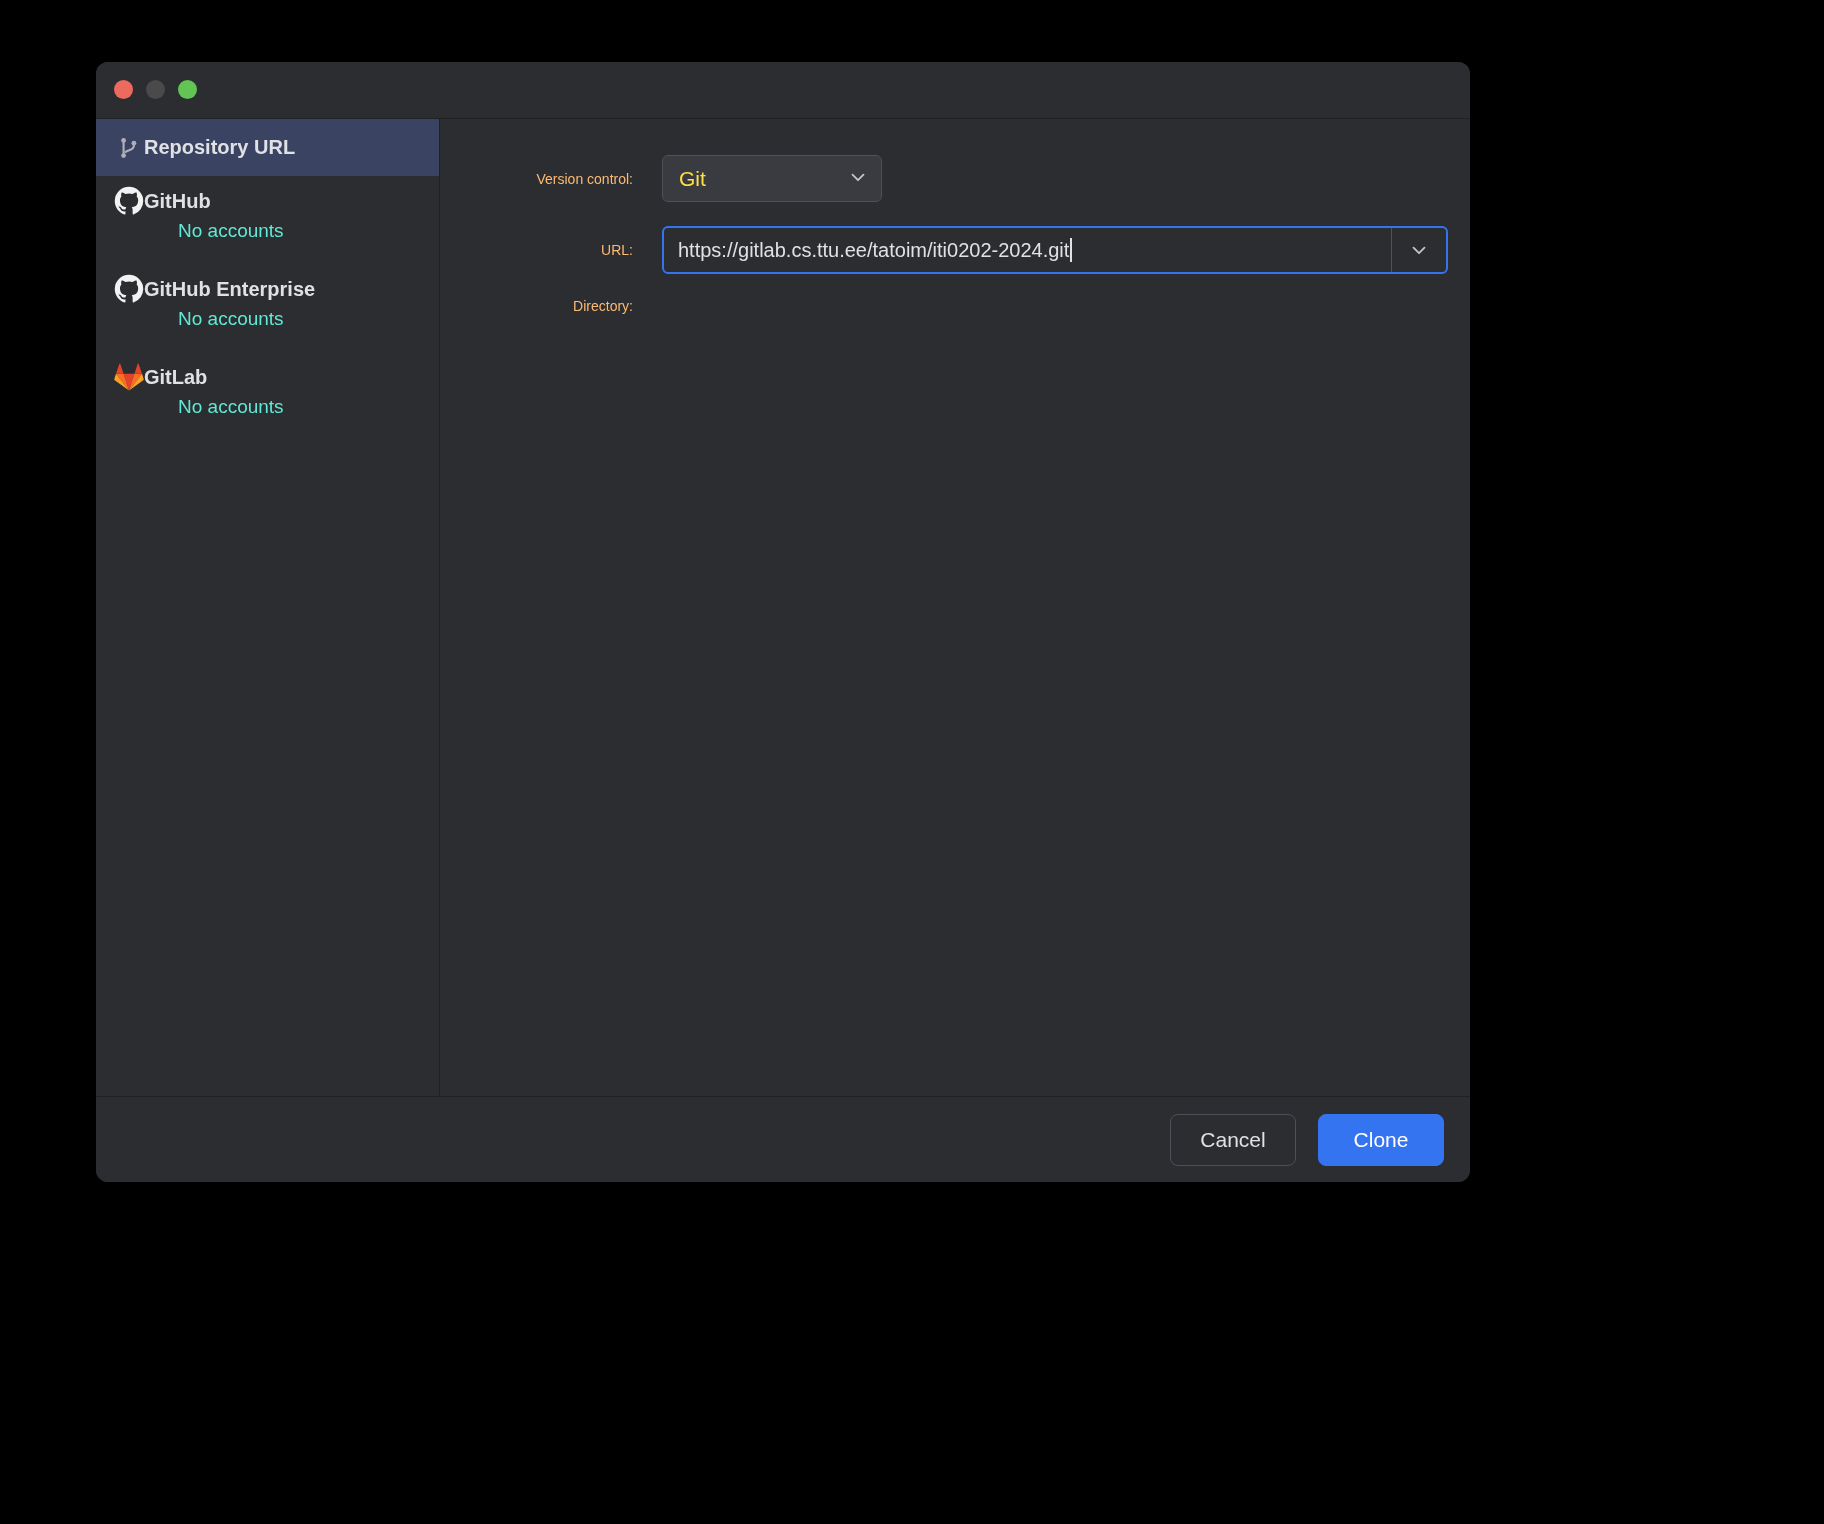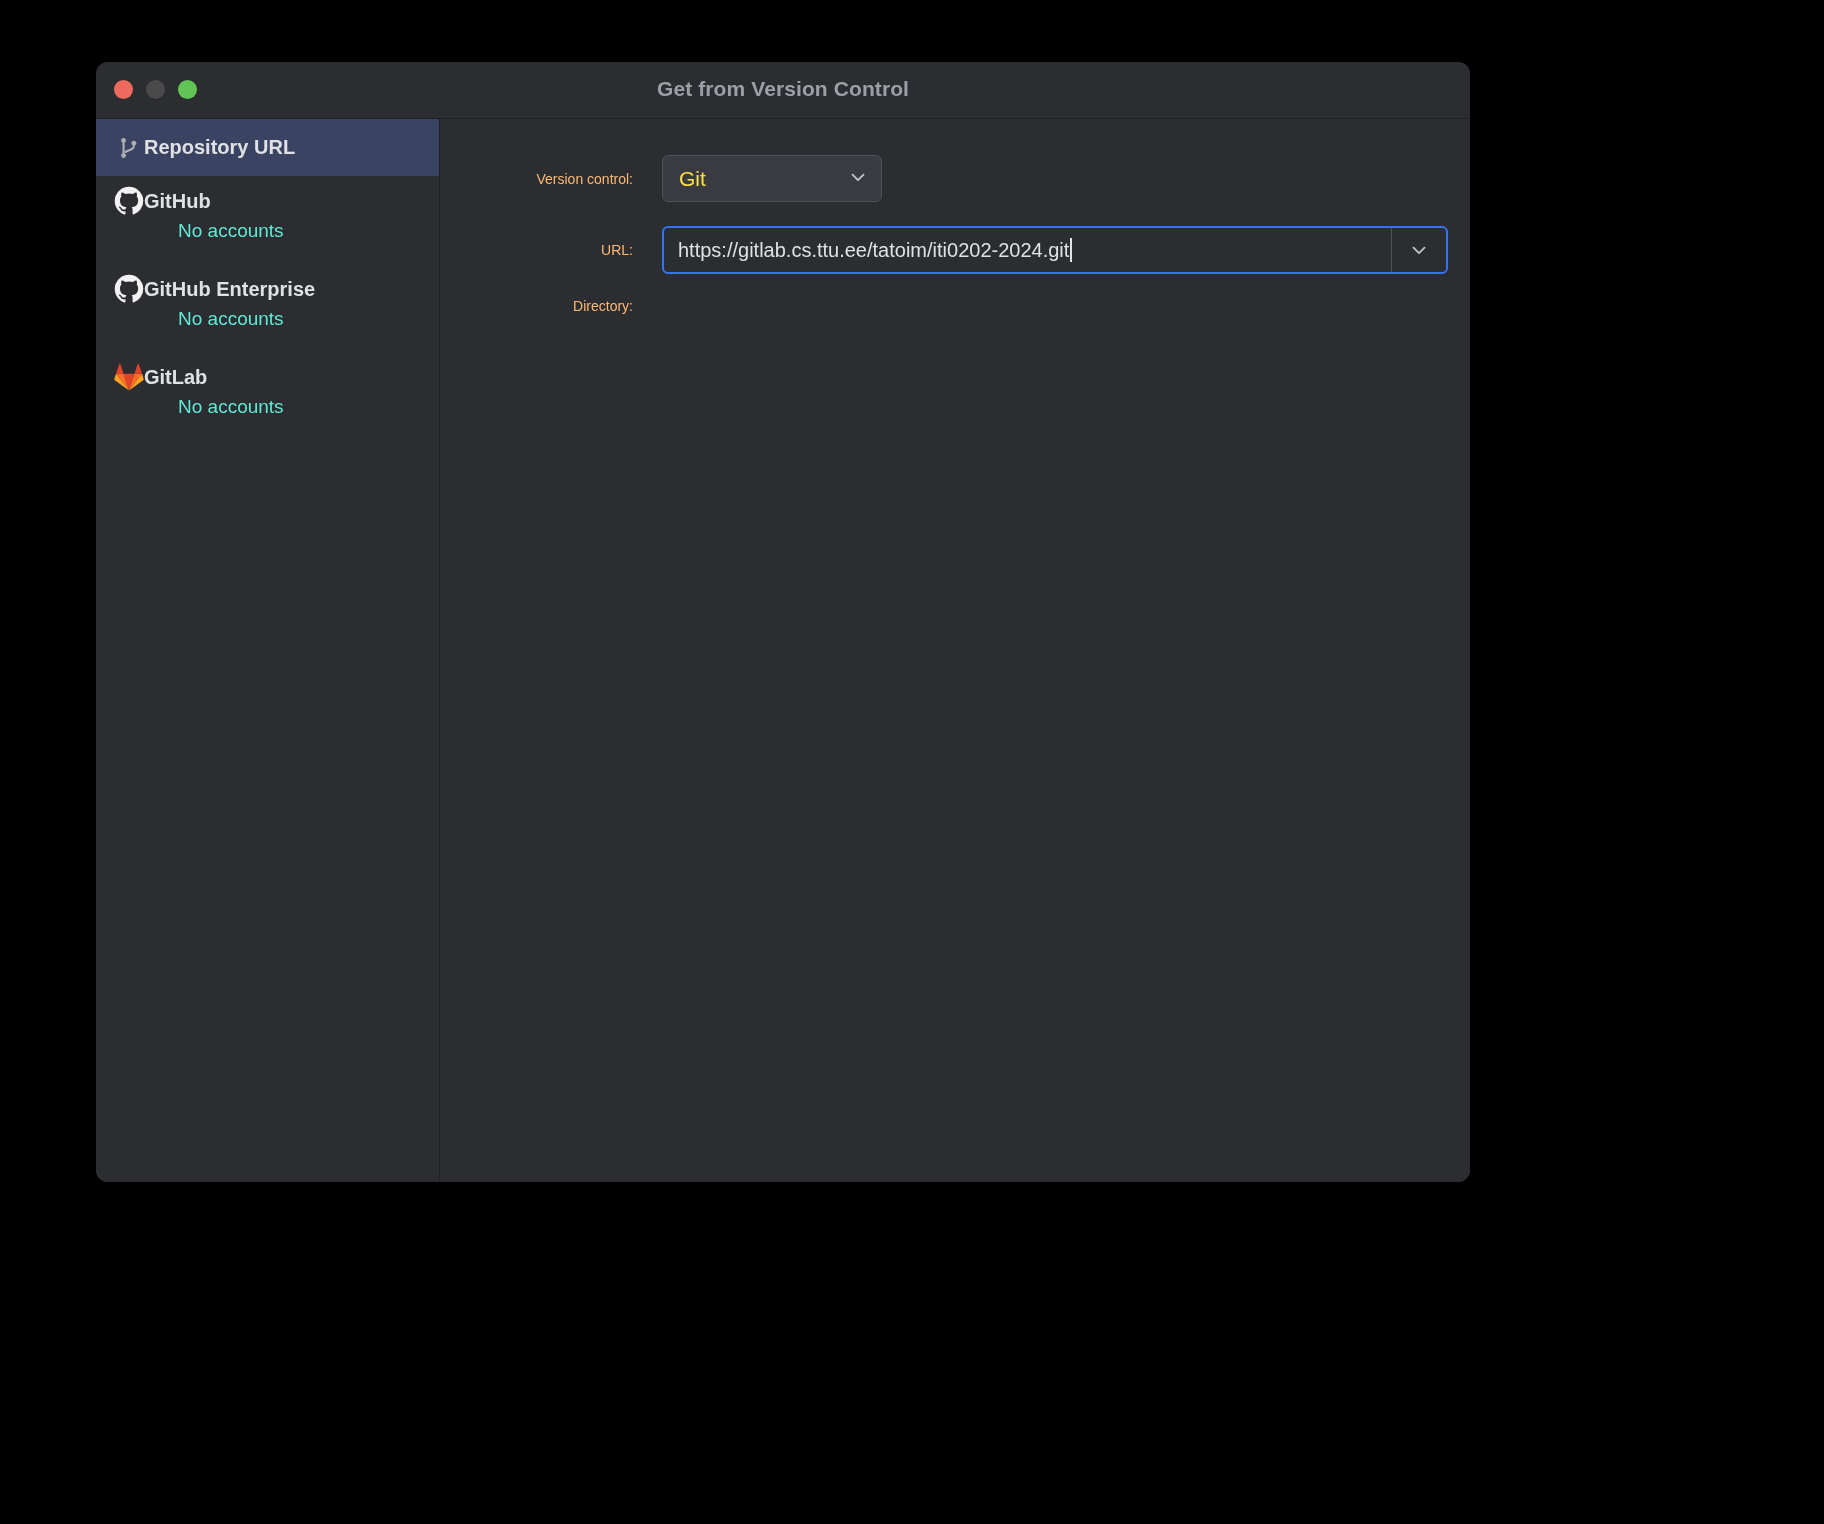--- a/index.html
+++ b/index.html
@@ -215,21 +215,20 @@
 <body>
 
 <div id="dialog">
 
   <div id="titlebar">
     <div id="traffic">
       <div class="light close"></div>
       <div class="light min"></div>
       <div class="light max"></div>
     </div>
-    <div id="window-title">Get from Version Control</div>
   </div>
 
   <div id="body">
 
     <div id="sidebar">
 
       <div class="side-item selected">
         <div class="side-row">
           <span class="side-icon">
             <svg width="26" height="26" viewBox="0 0 24 24" fill="none" stroke="#aeb0b5" stroke-width="2" stroke-linecap="round">
@@ -314,14 +313,18 @@
         </div>
       </div>
 
       <div class="form-row">
         <div class="form-label lab-dir">Directory:</div>
       </div>
 
     </div>
   </div>
 
+  <div id="footer">
+    <div class="btn secondary">Cancel</div>
+    <div class="btn primary">Clone</div>
+  </div>
 
 </div>
 
 </body></html>

